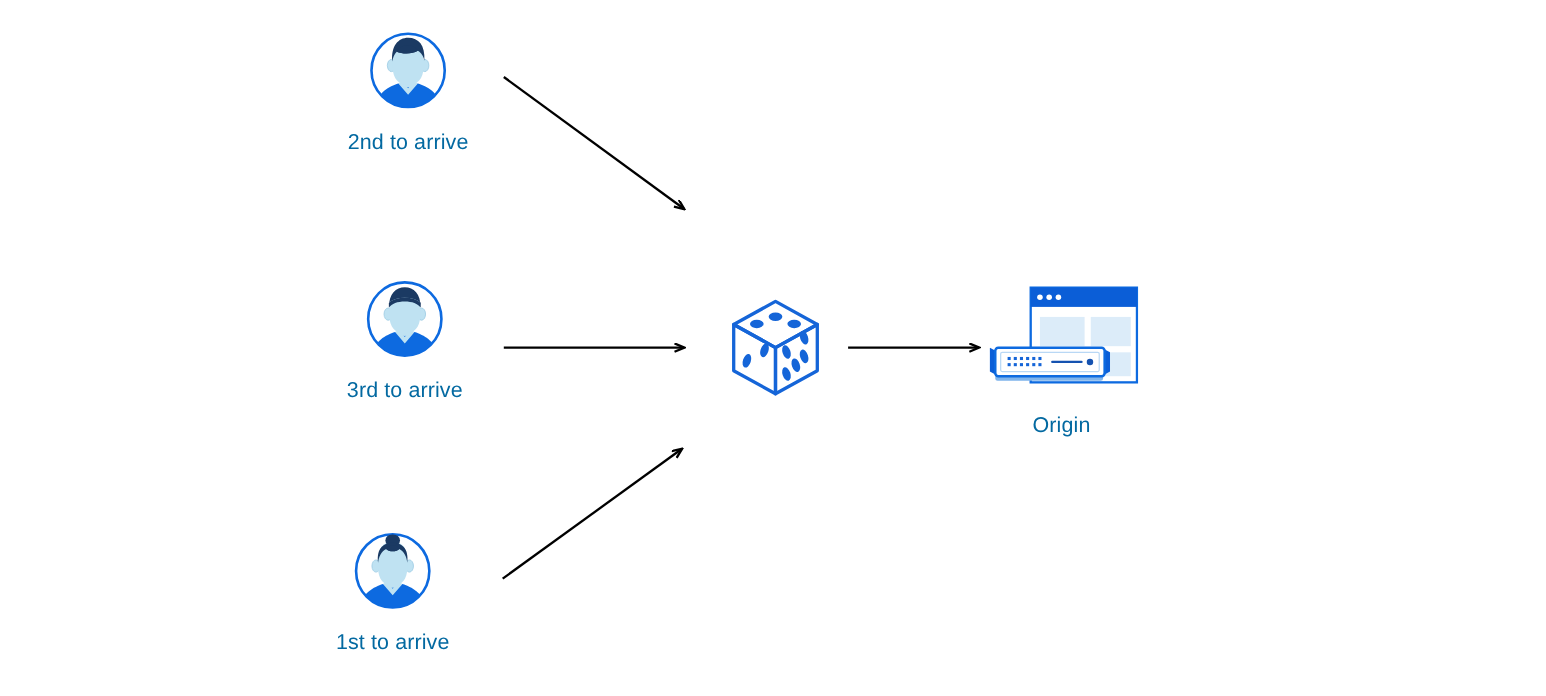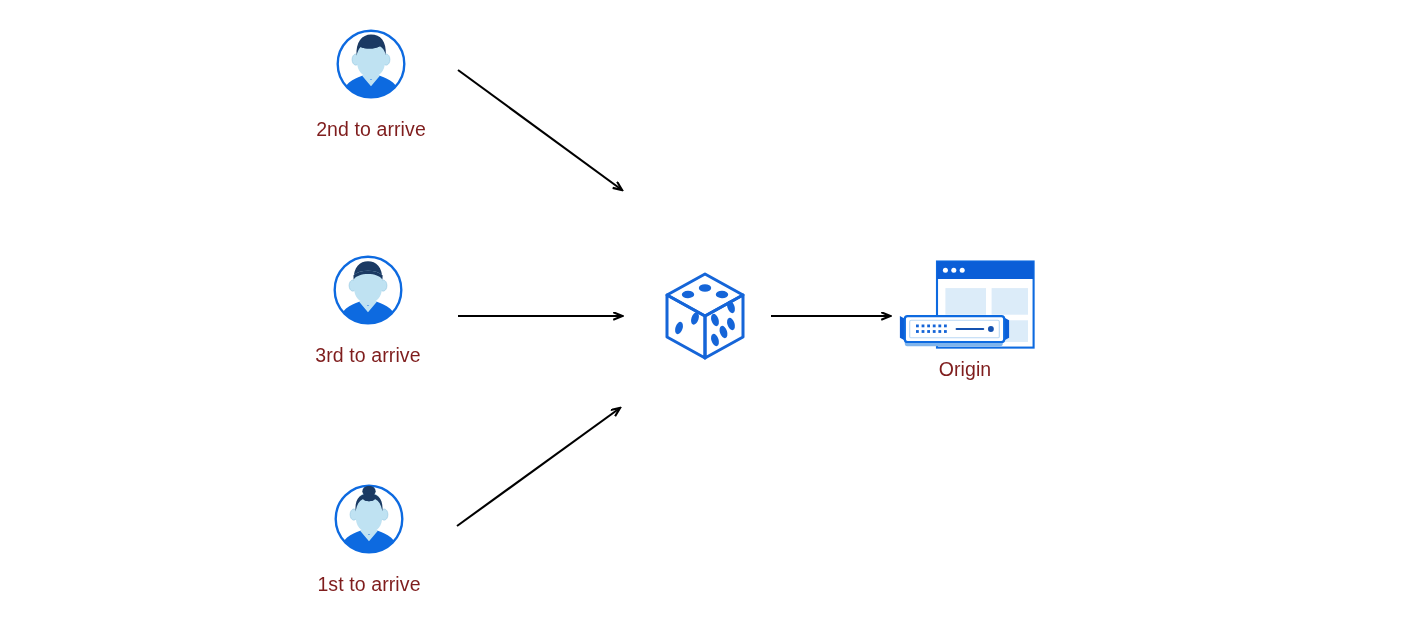--- a/index.html
+++ b/index.html
@@ -24,34 +24,34 @@
   .avatar-node { width: 160px; }
   .avatar-wrap {
     width: 74px;
     height: 74px;
     margin: 0 auto;
     display: block;
   }
   .node-label {
     text-align: center;
     font-size: 19.5px;
-    color: #7f1d1d;
+    color: #0369a1;
     font-family: "Liberation Sans", sans-serif;
     letter-spacing: 0.1px;
     line-height: 1;
   }
   .avatar-label { margin-top: 19px; }
   .origin-node { width: 200px; }
   .origin-graphic {
     width: 140px;
     height: 100px;
     margin: 0 auto;
     display: block;
   }
-  .origin-label { margin-top: 3px; }
+  .origin-label { margin-top: 21px; }
   .dice-node { width: 100px; }
   .arrow-layer {
     position: absolute;
     left: 0;
     top: 0;
     width: 1405px;
     height: 633px;
     pointer-events: none;
   }
 </style>
@@ -118,21 +118,21 @@
         <ellipse cx="70.5" cy="44" rx="5" ry="7.5" fill="#bfe2f2" stroke="#9ccbe4" stroke-width="1"></ellipse>
         <path d="M31,37 C31,21 39,13 50,13 C61,13 69,21 69,37 L69,46 C69,60 61,68 50,68 C39,68 31,60 31,46 Z" fill="#bfe2f2"></path>
 
         <path d="M30.5,36 C30.5,19 39,11 50,11 C61,11 69.5,19 69.5,36 L69.5,30 C65,26 58,24 50,24 C42,24 35,26 30.5,30 Z" fill="#1b3a63"></path>
         <path d="M30.5,30 C35,26 42,24 50,24 C58,24 65,26 69.5,30 L69.5,36 C66,31 59,28.5 50,28.5 C41,28.5 34,31 30.5,36 Z" fill="#1b3a63"></path>
       </g>
     </svg>
     <div class="node-label avatar-label">3rd to arrive</div>
   </div>
 
-  <div class="node avatar-node" style="left:289px; top:482px;">
+  <div class="node avatar-node" style="left:277px; top:482px;">
     <svg class="avatar-wrap" viewBox="0 0 100 100">
       <defs>
         <clipPath id="clipAv3">
             <circle cx="50" cy="50" r="45"></circle>
           </clipPath>
       </defs>
       <circle cx="50" cy="50" r="45" fill="#ffffff" stroke="#0d6ae0" stroke-width="3.2"></circle>
       <g clip-path="url(#clipAv3)">
         <path d="M8,100 C10,78 26,70 38,66 L62,66 C74,70 90,78 92,100 Z" fill="#0d6ae0"></path>
         <path d="M38,66 L50,80 L62,66 L57,63 L50,72 L43,63 Z" fill="#bfe2f2"></path>

